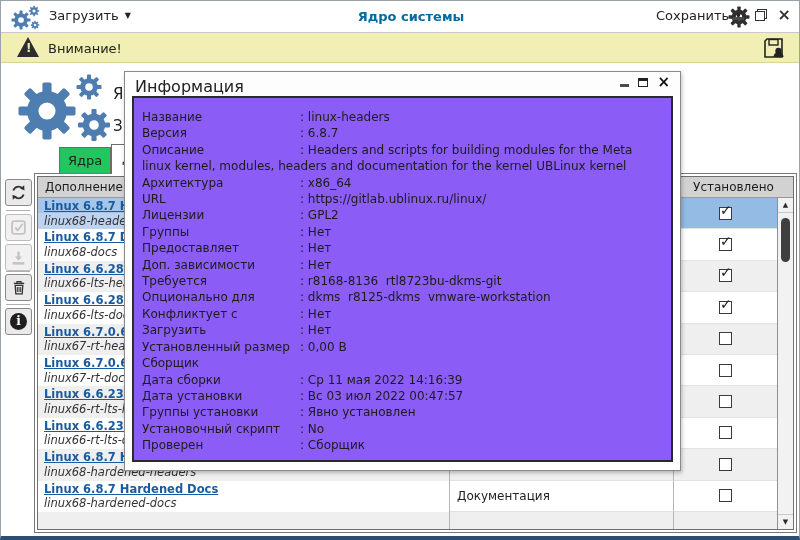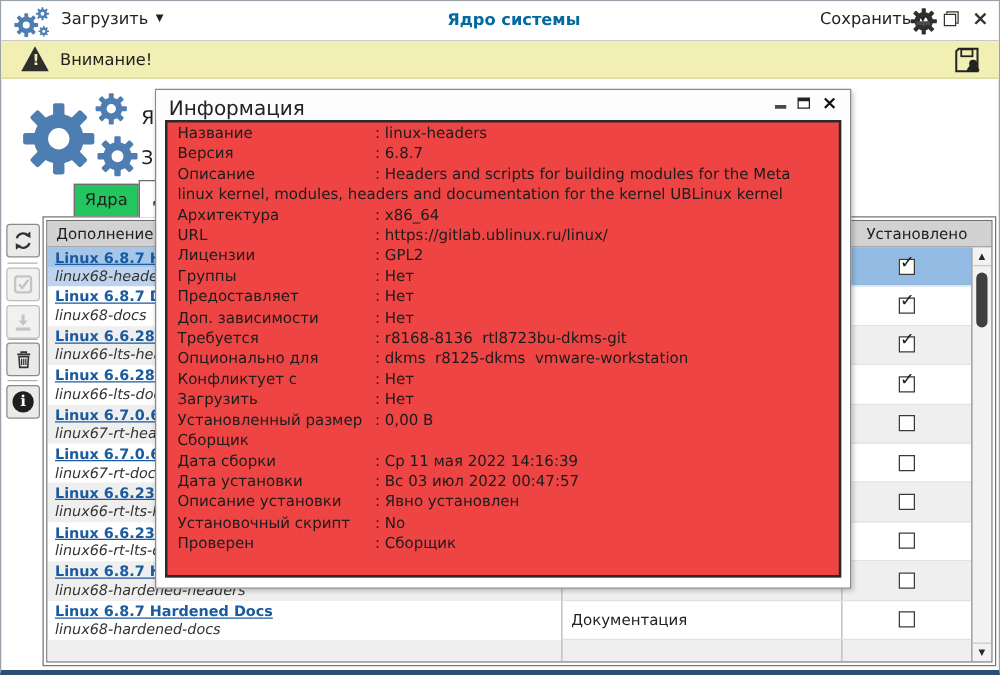--- a/index.html
+++ b/index.html
@@ -105,21 +105,21 @@
   .dialog { position:absolute; left:123px; top:70px; width:557px; height:400px; background:#fff;
             border:1px solid #8a8a8a; z-index:10; box-shadow:1px 2px 4px rgba(0,0,0,0.25); }
   .dlg-titlebar { position:absolute; left:0; top:0; right:0; height:24px; background:#fdfdfd; }
   .dlg-title { position:absolute; left:10px; top:5px; font-size:16px; color:#222; }
   .dlg-ctl { position:absolute; right:10px; top:5px; display:flex; gap:9px; align-items:center; }
   .dlg-min { width:9px; height:3px; background:#4a4a4a; margin-top:5px; }
   .dlg-max { width:10px; height:9px; border:1.5px solid #222; border-top:3px solid #222;
              background:#fff; }
   .dlg-close { font-size:15px; font-weight:bold; color:#111; line-height:11px; }
   .dlg-content { position:absolute; left:7px; right:7px; top:24px; bottom:8px;
-                 border:2px solid #2a2a2a; background:#ef4444; padding:0 8px; overflow:hidden; }
+                 border:2px solid #2a2a2a; background:#8b5cf6; padding:11px 8px; overflow:hidden; }
   .info-row { display:flex; line-height:16.4px; font-size:12px; color:#1c1c1c;
               white-space:pre-wrap; }
   .info-label { width:158px; flex:none; }
   .info-value { flex:1; white-space:pre-wrap; }
   .info-wrap { line-height:16.4px; font-size:12px; color:#1c1c1c; white-space:pre-wrap; }
 
   svg { display:block; }
 </style>
 </head>
 <body>
@@ -379,19 +379,19 @@
         <div class="info-row"><span class="info-label">Предоставляет</span><span class="info-value">: Нет</span></div>
         <div class="info-row"><span class="info-label">Доп. зависимости</span><span class="info-value">: Нет</span></div>
         <div class="info-row"><span class="info-label">Требуется</span><span class="info-value">: r8168-8136  rtl8723bu-dkms-git</span></div>
         <div class="info-row"><span class="info-label">Опционально для</span><span class="info-value">: dkms  r8125-dkms  vmware-workstation</span></div>
         <div class="info-row"><span class="info-label">Конфликтует с</span><span class="info-value">: Нет</span></div>
         <div class="info-row"><span class="info-label">Загрузить</span><span class="info-value">: Нет</span></div>
         <div class="info-row"><span class="info-label">Установленный размер</span><span class="info-value">: 0,00 B</span></div>
         <div class="info-row"><span class="info-label">Сборщик</span></div>
         <div class="info-row"><span class="info-label">Дата сборки</span><span class="info-value">: Ср 11 мая 2022 14:16:39</span></div>
         <div class="info-row"><span class="info-label">Дата установки</span><span class="info-value">: Вс 03 июл 2022 00:47:57</span></div>
-        <div class="info-row"><span class="info-label">Описание установки</span><span class="info-value">: Явно установлен</span></div>
+        <div class="info-row"><span class="info-label">Группы установки</span><span class="info-value">: Явно установлен</span></div>
         <div class="info-row"><span class="info-label">Установочный скрипт</span><span class="info-value">: No</span></div>
         <div class="info-row"><span class="info-label">Проверен</span><span class="info-value">: Сборщик</span></div>
       </div>
   </div>
 
 </div>
 
 </body></html>

